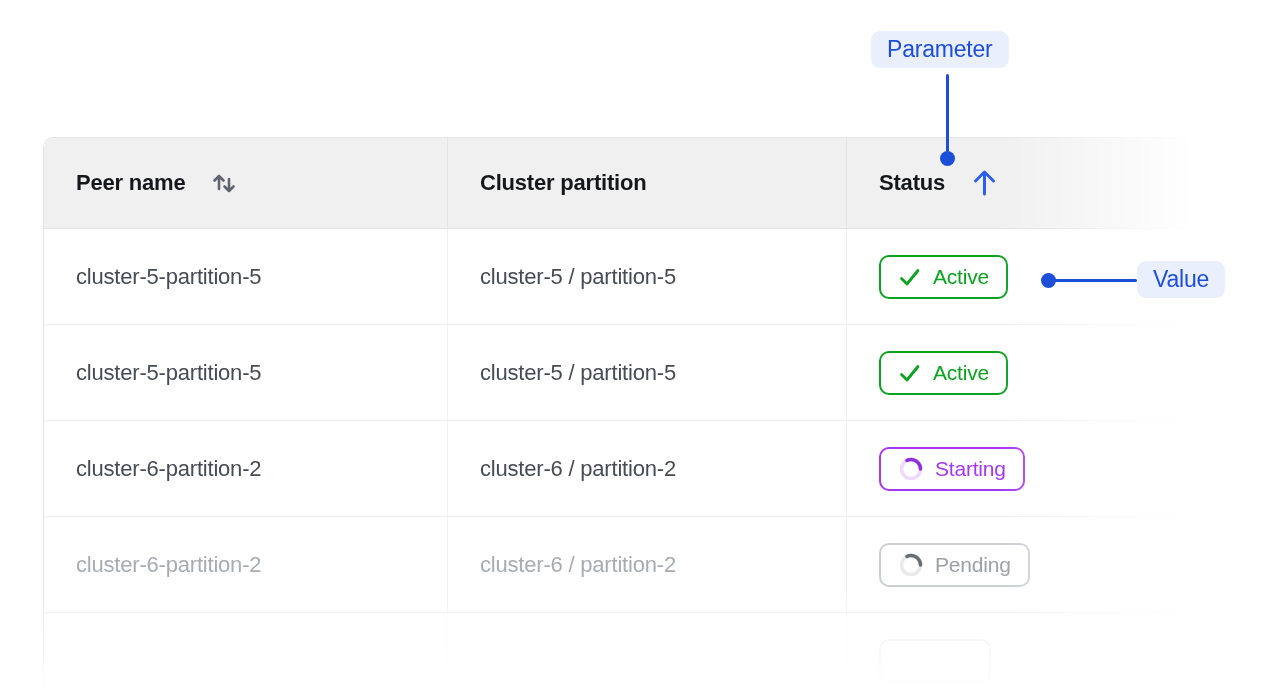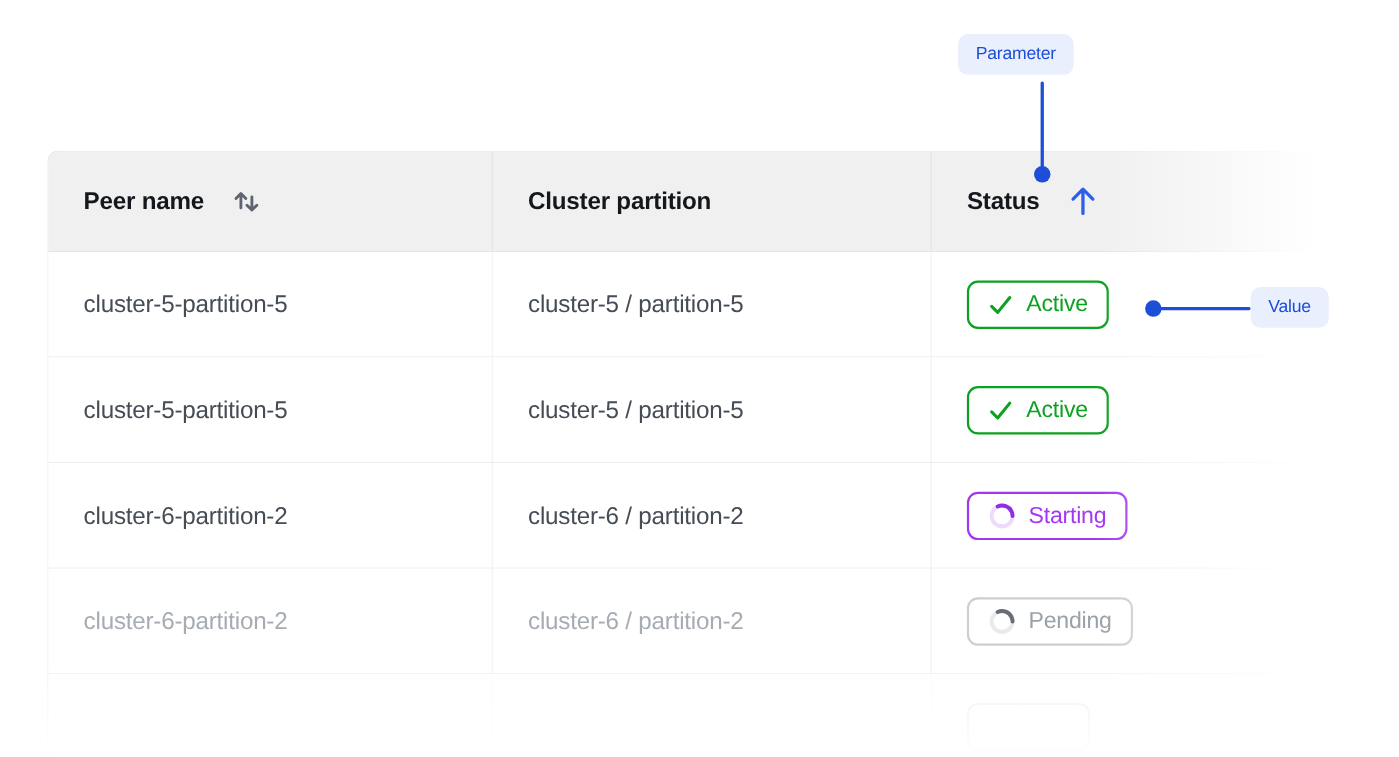--- a/index.html
+++ b/index.html
@@ -62,21 +62,21 @@
     background:
       linear-gradient(to bottom, rgba(255,255,255,0) 595px, rgba(255,255,255,0.92) 686px),
       linear-gradient(to right, rgba(255,255,255,0) 1000px, #ffffff 1195px);
   }
 
   
   .annotation { position: absolute; z-index: 3; }
   .pill {
     display: inline-flex; align-items: center; height: 37px; padding: 0 16px;
     background: #e9effc; border-radius: 9px;
-    color: #1c4ed8; font-size: 16px; font-weight: 500;
+    color: #1c4ed8; font-size: 23px; font-weight: 500;
   }
   .param-pill { left: 871px; top: 31px; }
   .param-line { left: 946px; top: 74px; width: 3px; height: 78px; background: #1c4ed8; border-radius: 2px; }
   .param-dot  { left: 940px; top: 151px; width: 15px; height: 15px; background: #1c4ed8; border-radius: 50%; }
   .value-dot  { left: 1041px; top: 273px; width: 15px; height: 15px; background: #1c4ed8; border-radius: 50%; }
   .value-line { left: 1053px; top: 279px; width: 84px; height: 3px; background: #1c4ed8; border-radius: 2px; }
   .value-pill { left: 1137px; top: 261px; }
 </style>
 </head>
 <body>

